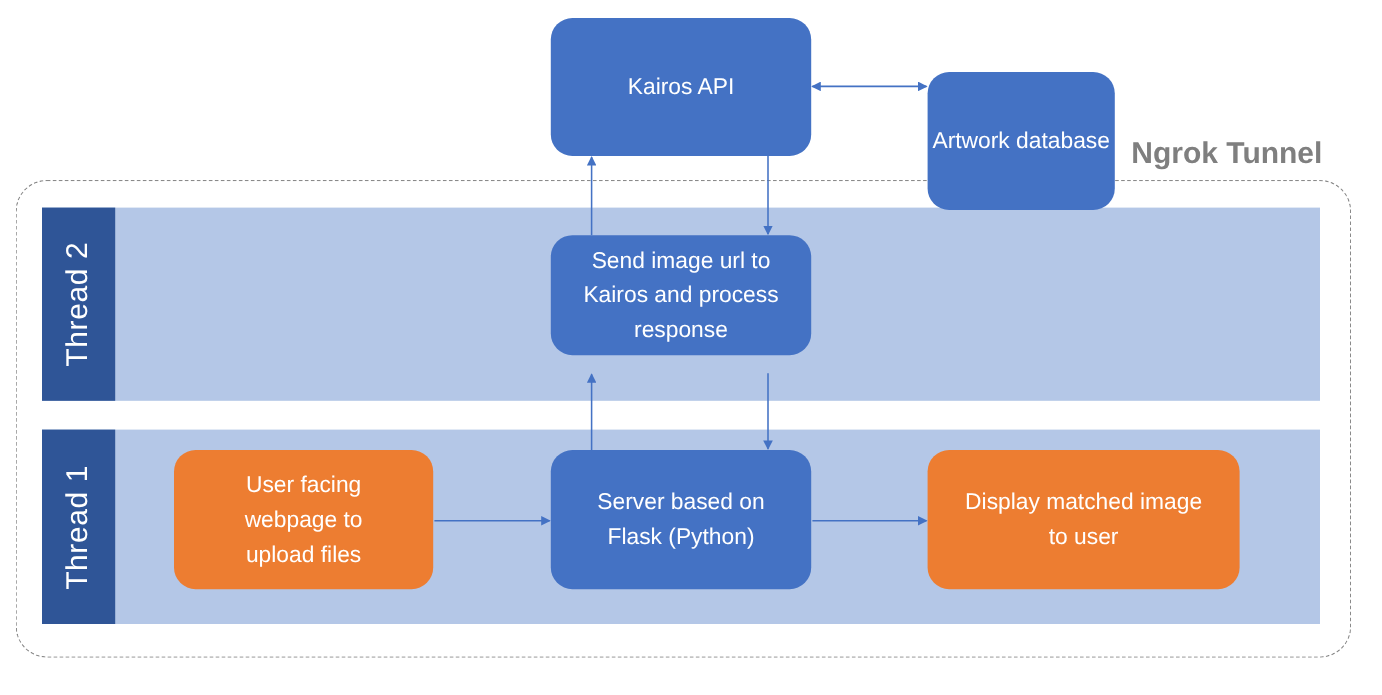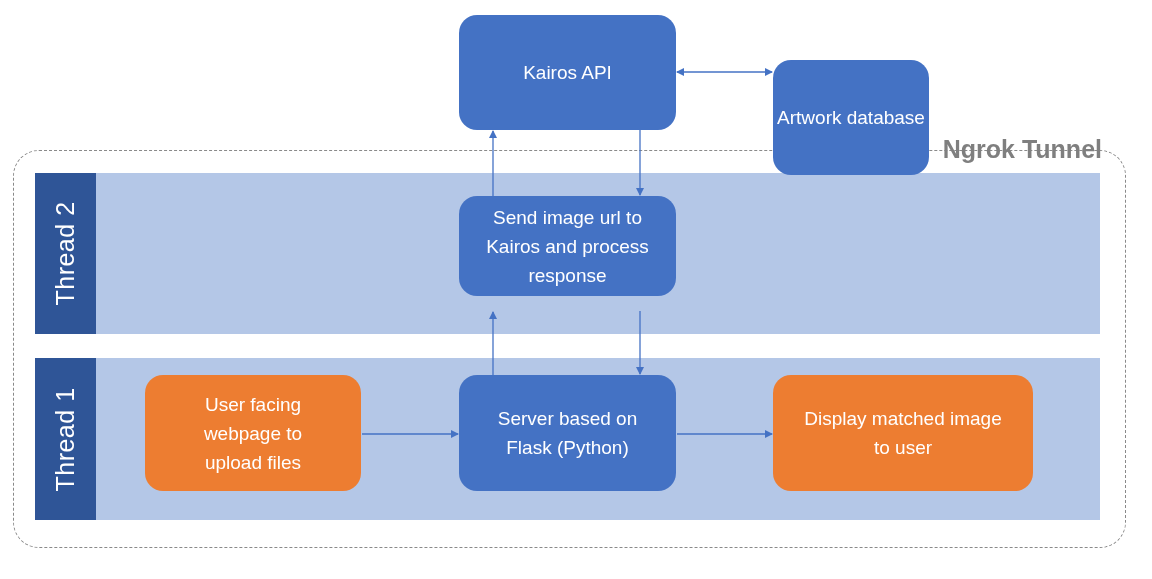--- a/index.html
+++ b/index.html
@@ -2,21 +2,21 @@
 <html><head>
 <meta charset="utf-8">
 <style>
   html, body { margin:0; padding:0; background:#ffffff; }
   body { width:1152px; height:579px; position:relative; overflow:hidden;
          font-family:"Liberation Sans", "DejaVu Sans", sans-serif; }
   .abs { position:absolute; }
   .tunnel { left:13px; top:150px; width:1113px; height:398px;
             border:1.3px dashed #8a8a8a; border-radius:26px; box-sizing:border-box; }
   .tunnel-label { left:918px; top:114px; width:184px; text-align:right;
-            font-size:25px; font-weight:bold; color:#7f7f7f;margin-top:21px; }
+            font-size:25px; font-weight:bold; color:#7f7f7f; }
   .lane { background:#b4c7e7; }
   .lane-head { background:#2f5597; display:flex; align-items:center; justify-content:center; }
   .lane-head span { transform:rotate(-90deg); white-space:nowrap; color:#ffffff;
             font-size:25px; letter-spacing:0.5px; }
   .node { border-radius:18px; display:flex; align-items:center; justify-content:center;
           text-align:center; color:#ffffff; font-size:19px; line-height:29px; box-sizing:border-box; padding:12px 8px; }
   .blue { background:#4472c4; }
   .orange { background:#ed7d31; }
   svg.conn { position:absolute; left:0; top:0; width:1152px; height:579px; pointer-events:none; }
 </style>

